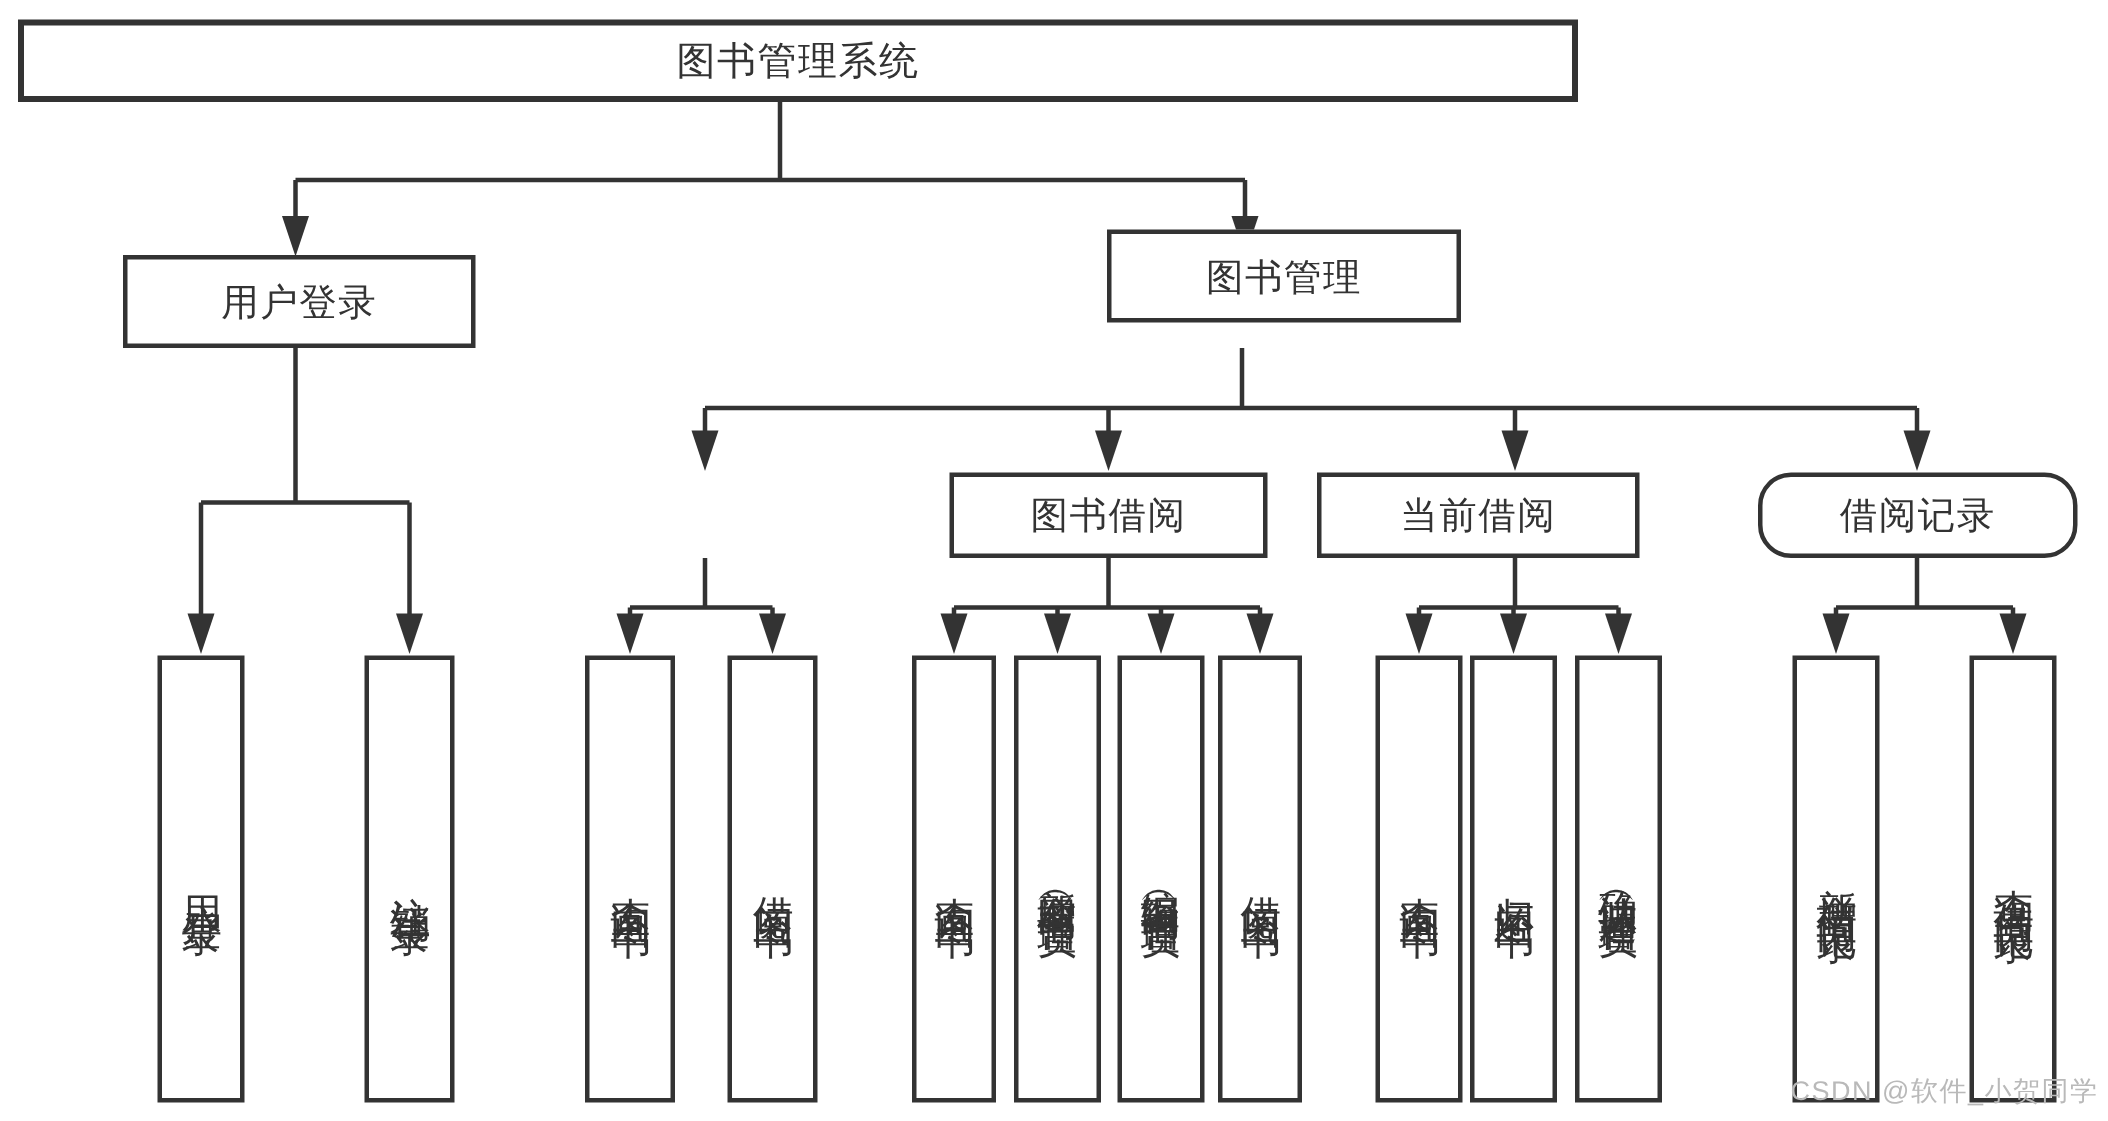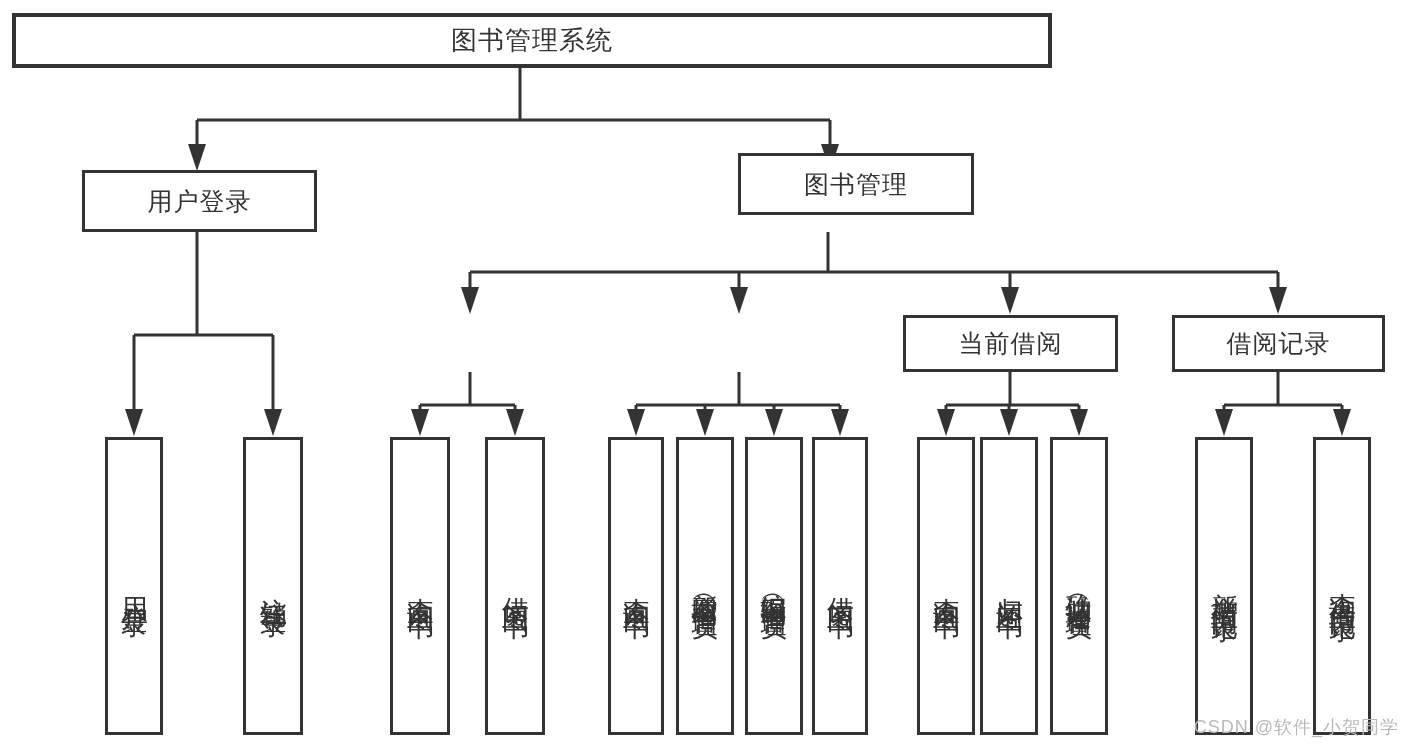--- a/index.html
+++ b/index.html
@@ -27,22 +27,22 @@
     color: #333333;
     font-size: 25px;
     letter-spacing: 1px;
     z-index: 2;
   }
   .root { left: 12px; top: 13px; width: 1040px; height: 55px; border-width: 4px; font-size: 26px; }
   .l2a  { left: 82px;  top: 170px; width: 235px; height: 62px; }
   .l2b  { left: 710px; top: 153px; width: 236px; height: 62px; margin-left: 28px; }
   .l3a  { left: 362px;  top: 315px; width: 216px; height: 57px; }
   .l3b  { left: 633px;  top: 315px; width: 212px; height: 57px; }
-  .l3c  { left: 903px;  top: 315px; width: 215px; height: 57px; }
-  .l3d  { left: 1172px; top: 315px; width: 213px; height: 57px; }
+  .l3c  { left: 878px;  top: 315px; width: 215px; height: 57px; }
+  .l3d  { left: 1172px; top: 315px; width: 213px; height: 57px; border-radius: 22px; }
   .leaf { top: 437px; height: 298px; }
   .leaf span {
     writing-mode: vertical-rl;
     text-orientation: mixed;
     font-size: 27px;
     letter-spacing: 5px;
     line-height: 1;
     white-space: nowrap;
   }
   .leaf.long span { font-size: 26px; letter-spacing: 3px; }
@@ -112,20 +112,23 @@
     <span>图书管理系统</span>
   </div>
 
   <div class="box l2a">
     <span>用户登录</span>
   </div>
   <div class="box l2b">
     <span>图书管理</span>
   </div>
 
+  <div class="box l3b">
+    <span>图书借阅</span>
+  </div>
   <div class="box l3c">
     <span>当前借阅</span>
   </div>
   <div class="box l3d">
     <span>借阅记录</span>
   </div>
 
   <div class="box leaf f1">
     <span>用户登录</span>
   </div>

